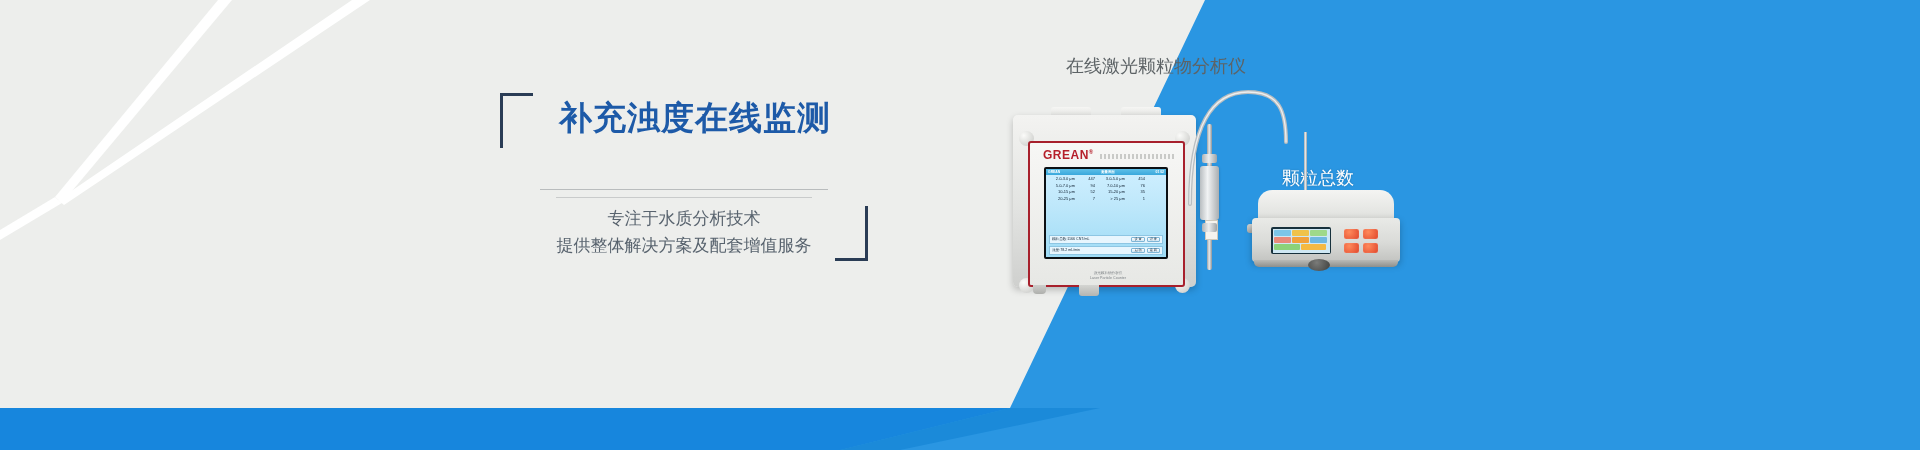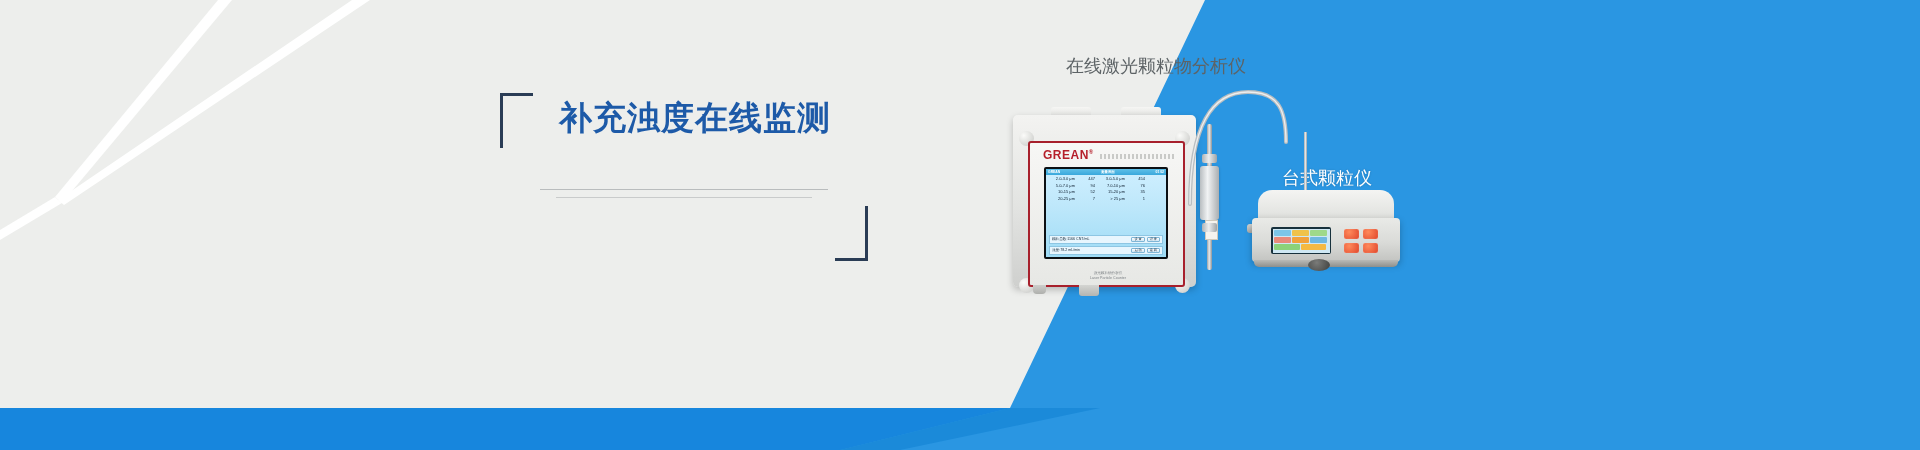--- a/index.html
+++ b/index.html
@@ -275,20 +275,24 @@
     <span class="bracket tl"></span>
     <span class="bracket br"></span>
 
     <div class="headline">
       <span class="line1">补充浊度在线监测</span>
     </div>
 
     <div class="rule r1"></div>
     <div class="rule r2"></div>
 
+    <div class="subtitle">
+      <span>专注于水质分析技术</span>
+      <span>提供整体解决方案及配套增值服务</span>
+    </div>
   </div>
 
   <div class="prod-label" id="label-online">在线激光颗粒物分析仪</div>
 
   <div id="analyzer-online">
     <div class="oa-hinge h1"></div>
     <div class="oa-hinge h2"></div>
     <div class="oa-body">
       <span class="oa-knob k1"></span>
       <span class="oa-knob k2"></span>
@@ -383,21 +387,21 @@
     <div class="sc-tube"></div>
     <div class="sc-cap c1"></div>
     <div class="sc-block">
       <div class="sc-label">
           <i></i>
         </div>
     </div>
     <div class="sc-cap c2"></div>
   </div>
 
-  <div class="prod-label" id="label-bench">台式颗粒仪</div>
+  <div class="prod-label" id="label-bench">颗粒总数</div>
 
   <div id="analyzer-bench">
     <div class="ba-rod"></div>
     <div class="ba-top"></div>
     <div class="ba-side"></div>
     <div class="ba-front">
       <div class="ba-screen">
         <div class="ba-screen-in">
           <span class="ba-tile" style="width:17px;background:#7cc6e8;"></span>
           <span class="ba-tile" style="width:17px;background:#f0c24a;"></span>

